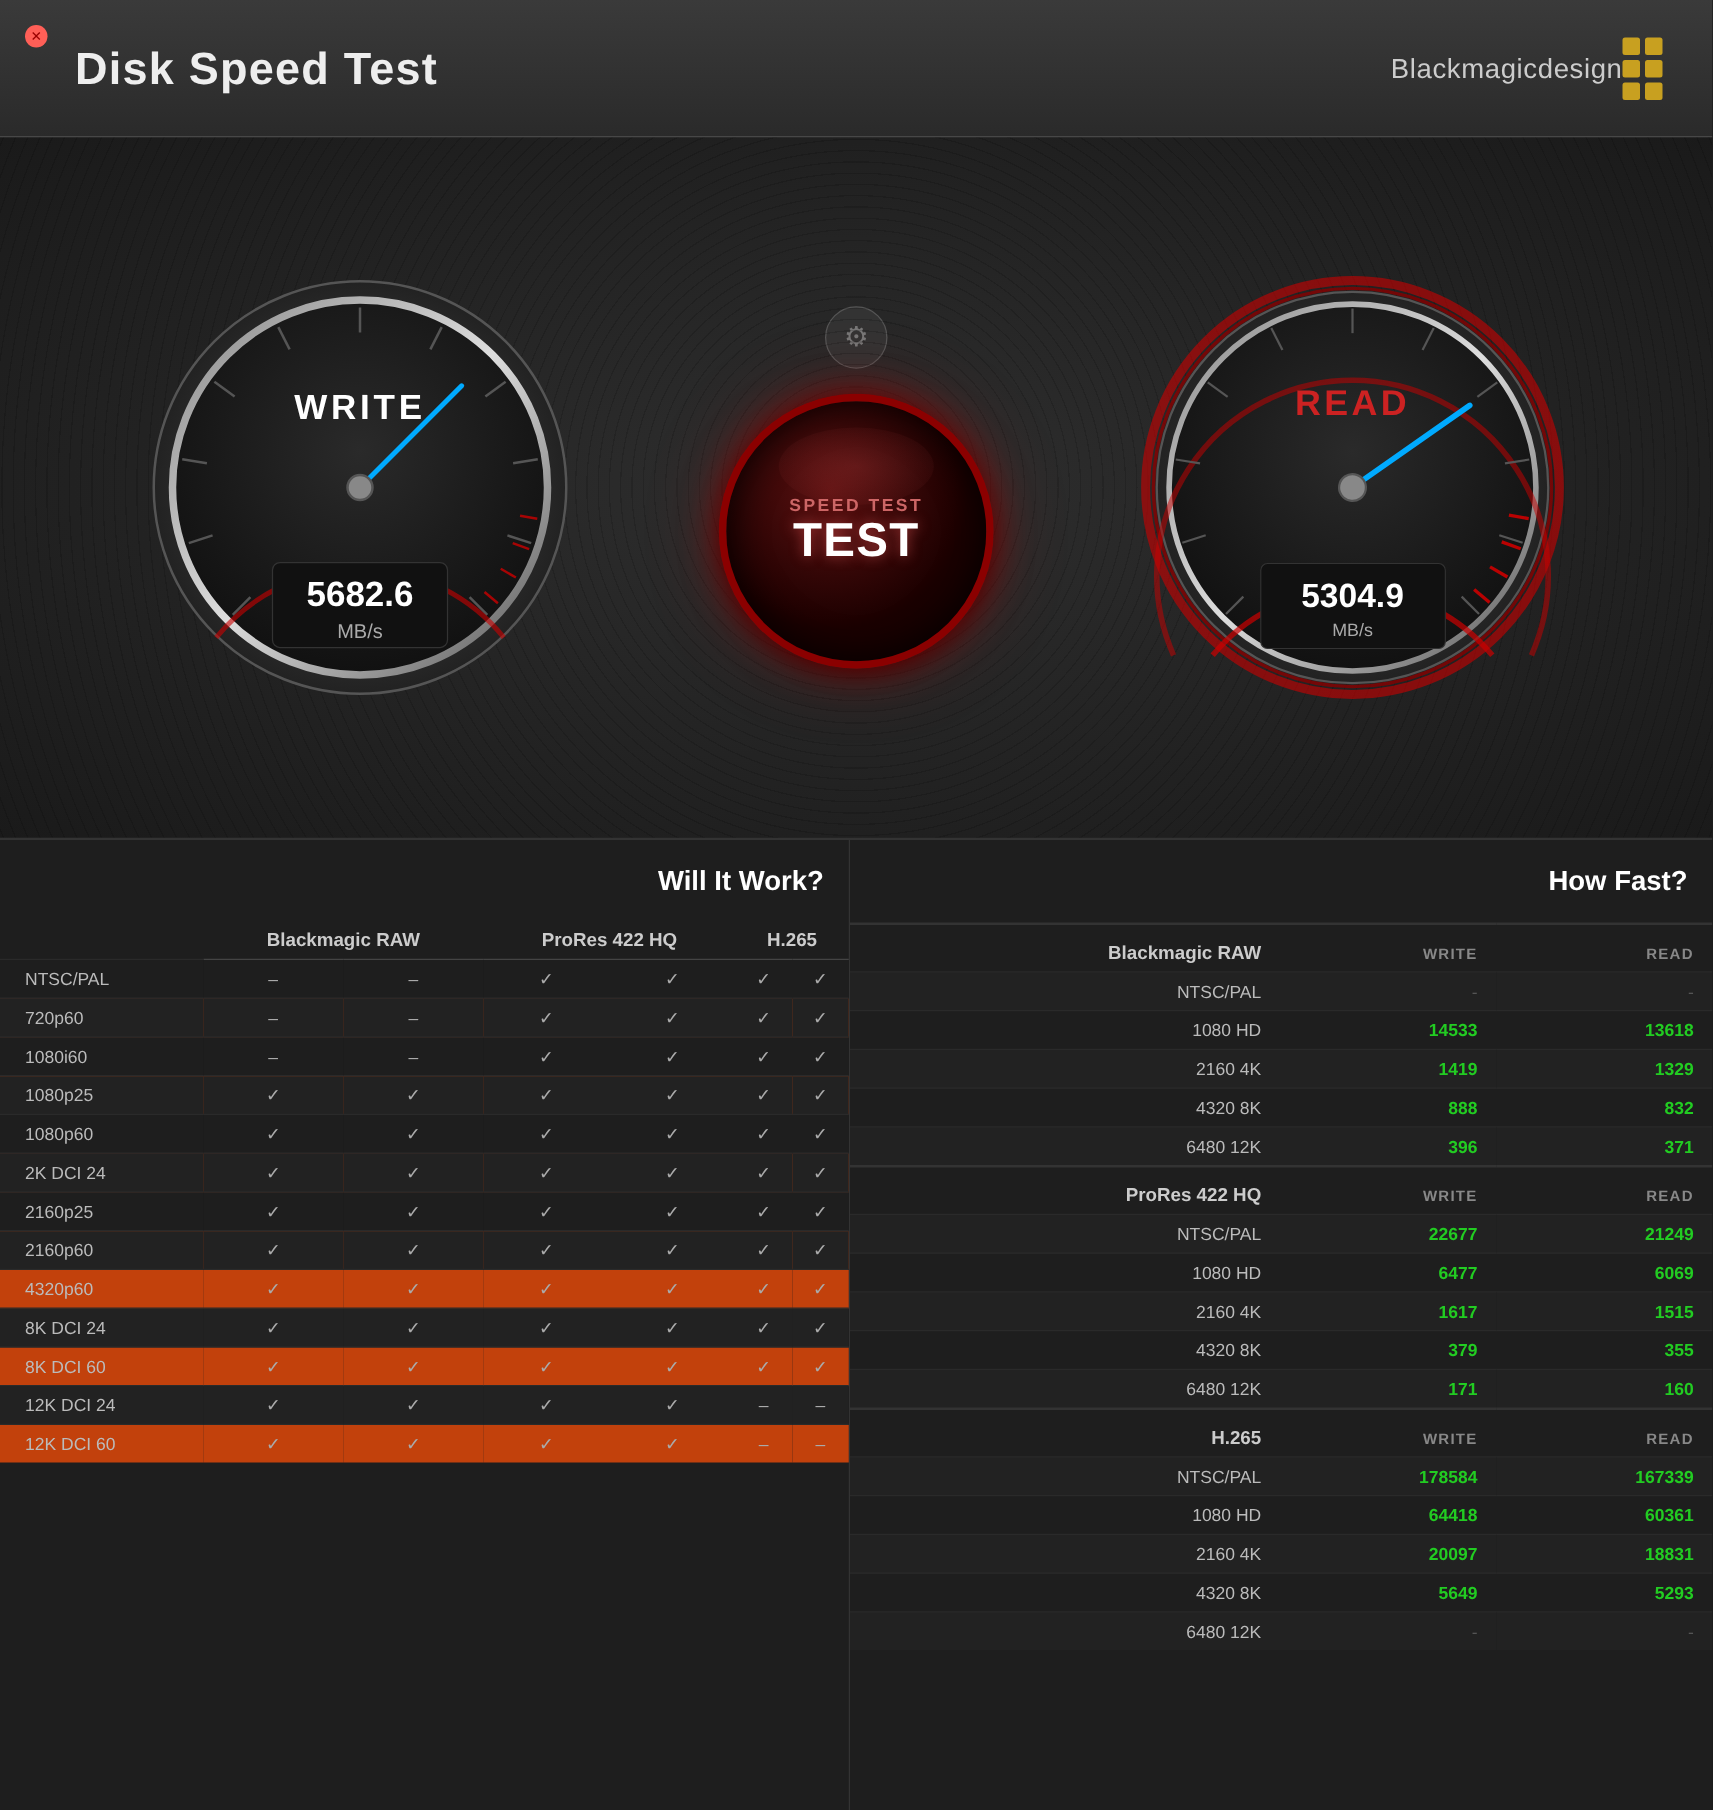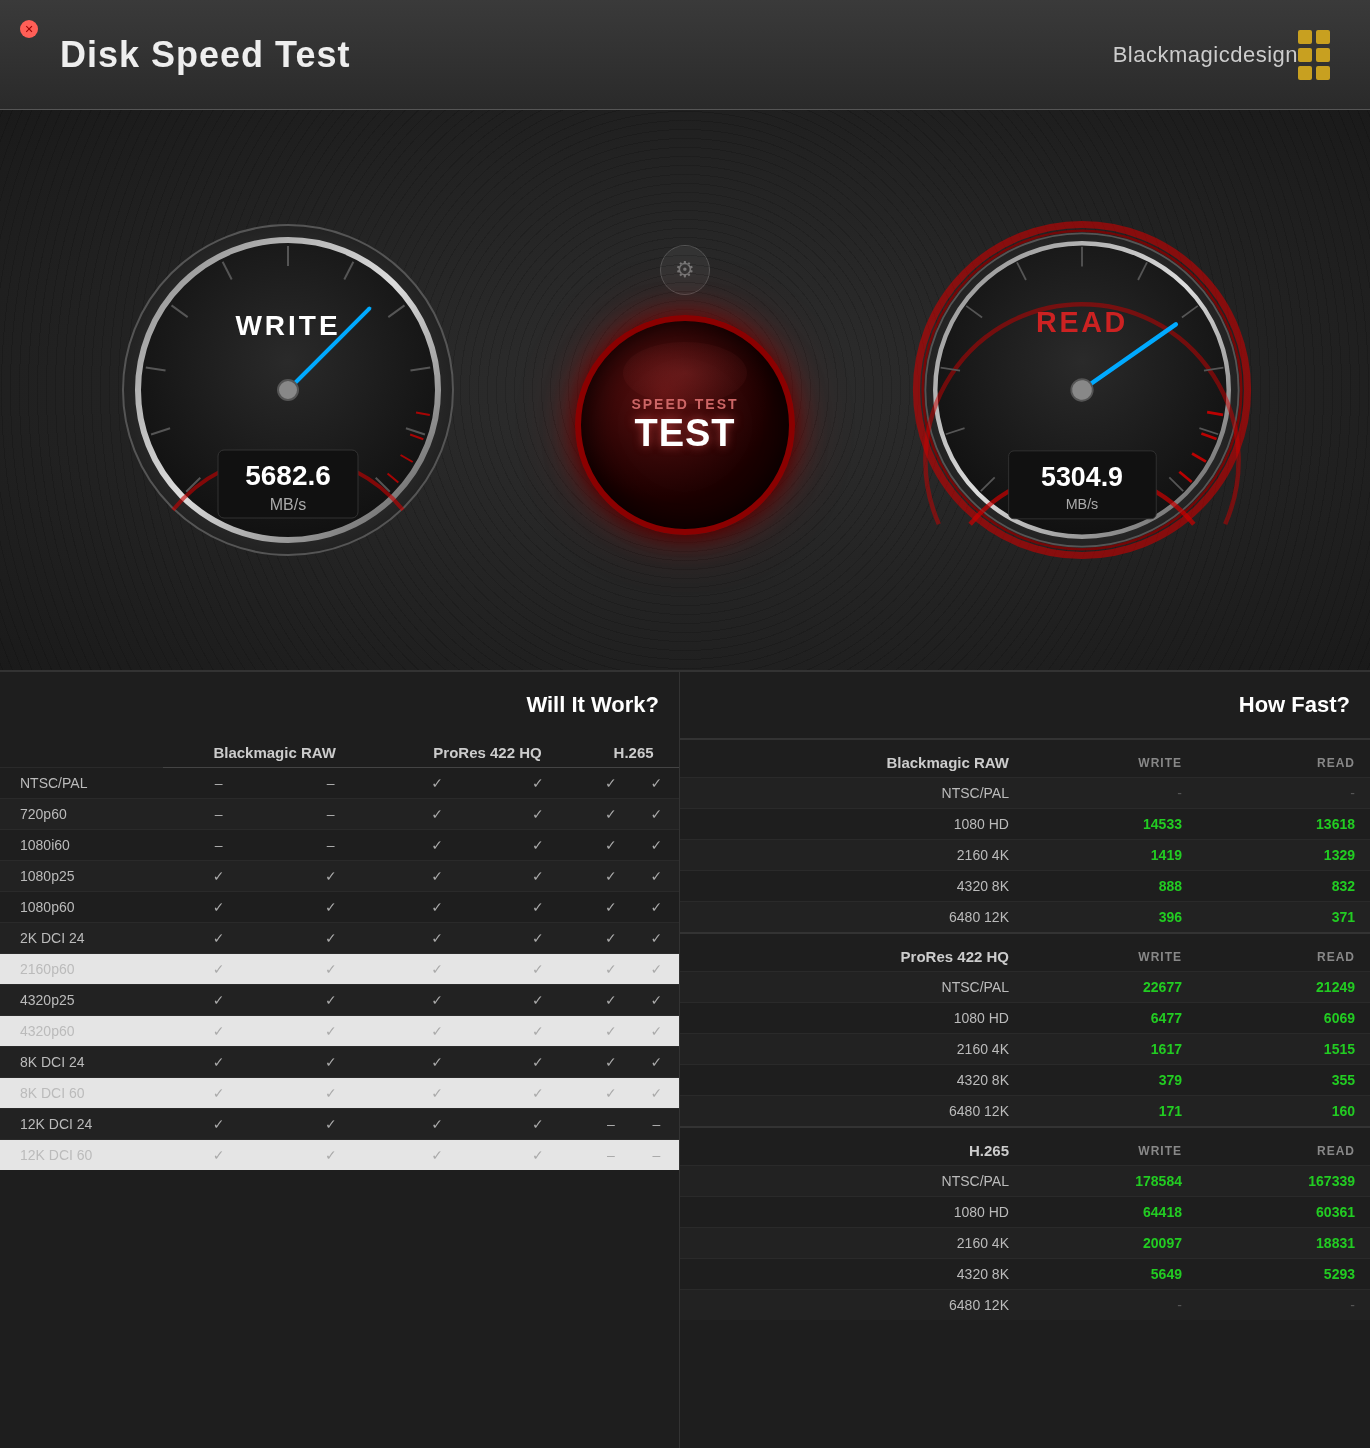--- a/index.html
+++ b/index.html
@@ -267,21 +267,21 @@
       color: #555;
     }
     .fast-table tr.group-header td, .fast-table tr.group-header th {
       border-top: 2px solid #333;
       padding-top: 14px;
     }
 
     
     .will-table tr:nth-child(even) td { background: #222; }
     .fast-table tr:nth-child(even) td { background: #222; }
-    .even-row { background: #e5e5e5; }
+    .even-row { background: #c2410c; }
     .odd-row { background: #1e1e1e; }
   </style>
 </head>
 <body>
 
 <div class="title-bar">
   <div class="close-btn">
     <span>✕</span>
   </div>
   <h1 class="app-title">Disk Speed Test</h1>
@@ -508,31 +508,31 @@
   </tr>
           <tr class="even-row">
     <td class="row-label">2K DCI 24</td>
     <td class="check">✓</td>
     <td class="check">✓</td>
     <td class="check">✓</td>
     <td class="check">✓</td>
     <td class="check">✓</td>
     <td class="check">✓</td>
   </tr>
+          <tr class="odd-row">
+    <td class="row-label">2160p25</td>
+    <td class="check">✓</td>
+    <td class="check">✓</td>
+    <td class="check">✓</td>
+    <td class="check">✓</td>
+    <td class="check">✓</td>
+    <td class="check">✓</td>
+  </tr>
           <tr class="even-row">
     <td class="row-label">2160p60</td>
-    <td class="check">✓</td>
-    <td class="check">✓</td>
-    <td class="check">✓</td>
-    <td class="check">✓</td>
-    <td class="check">✓</td>
-    <td class="check">✓</td>
-  </tr>
-          <tr class="odd-row">
-    <td class="row-label">4320p25</td>
     <td class="check">✓</td>
     <td class="check">✓</td>
     <td class="check">✓</td>
     <td class="check">✓</td>
     <td class="check">✓</td>
     <td class="check">✓</td>
   </tr>
           <tr class="even-row">
     <td class="row-label">4320p60</td>
     <td class="check">✓</td>

